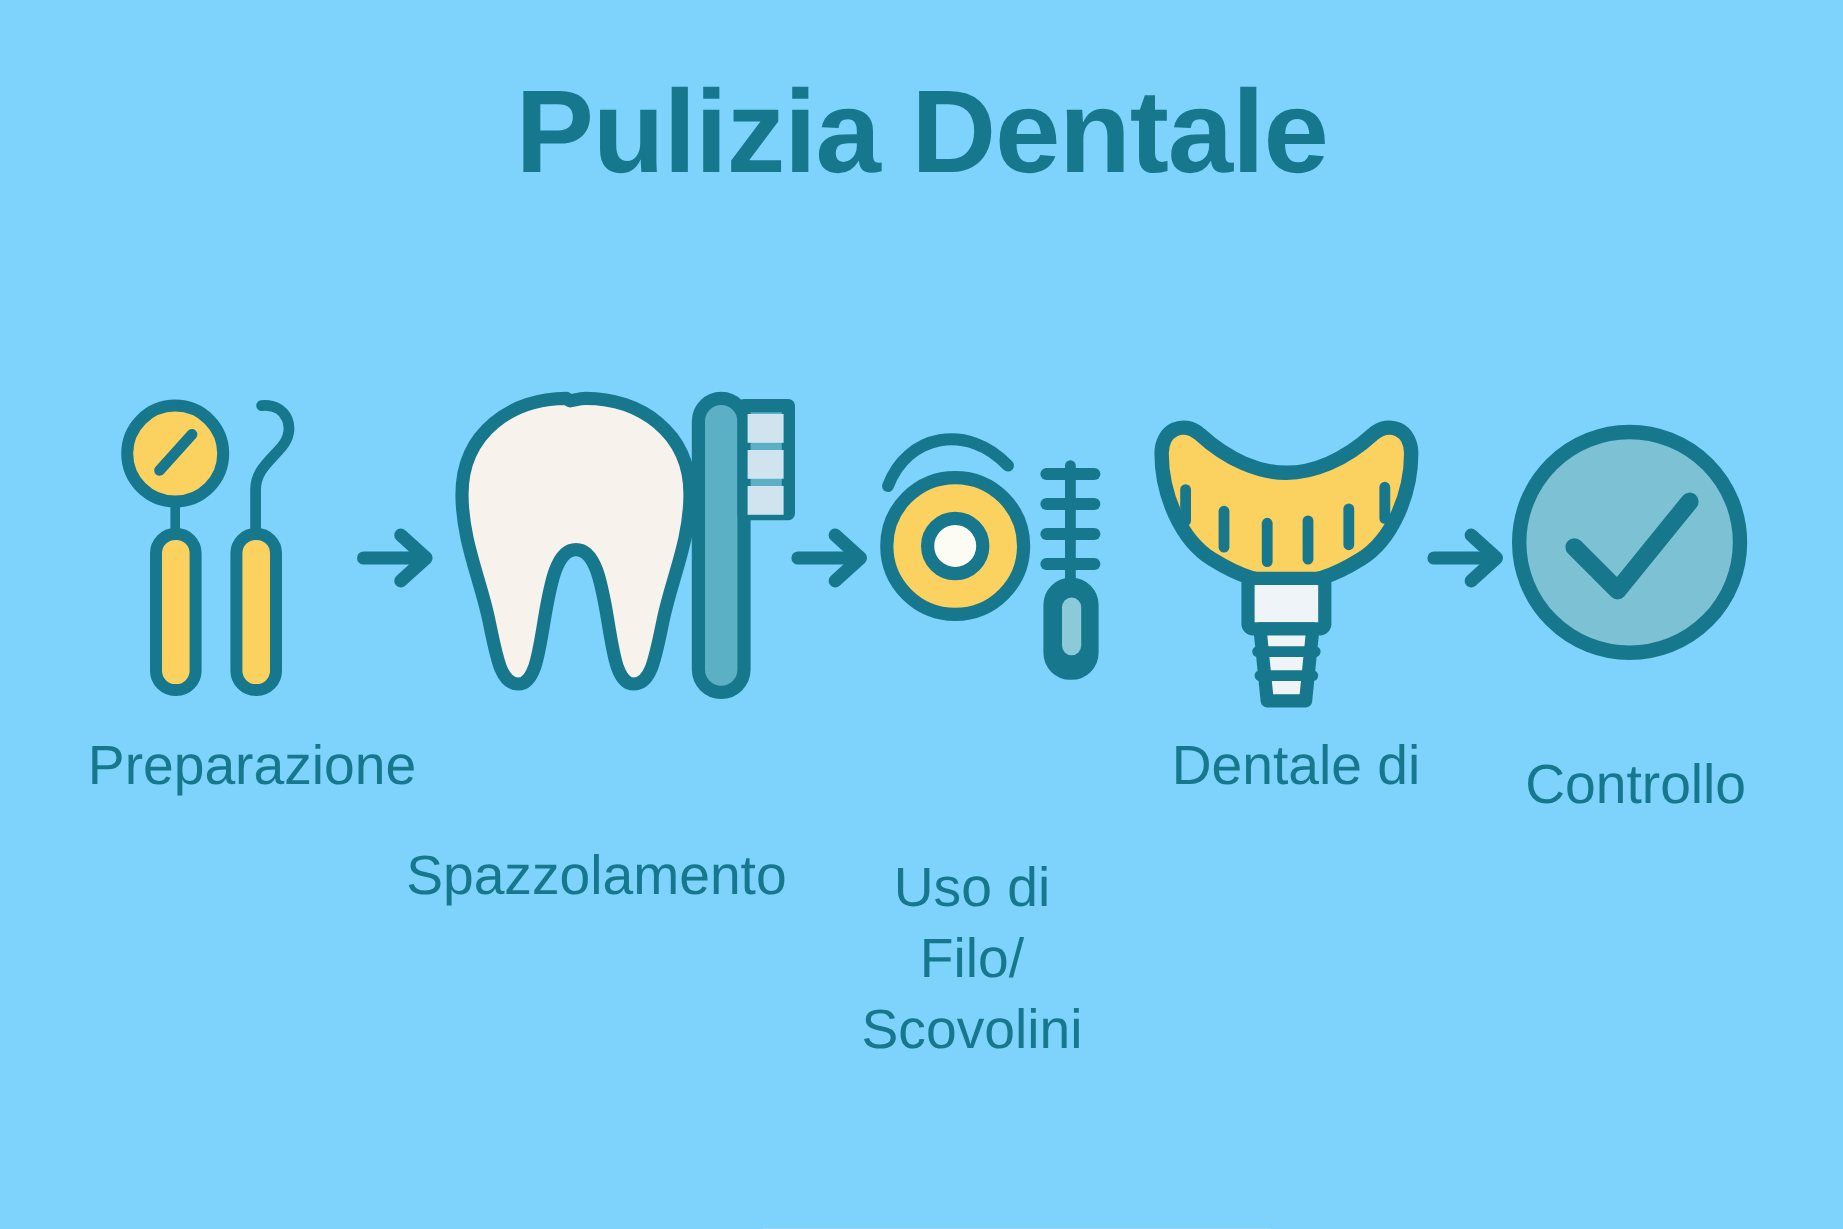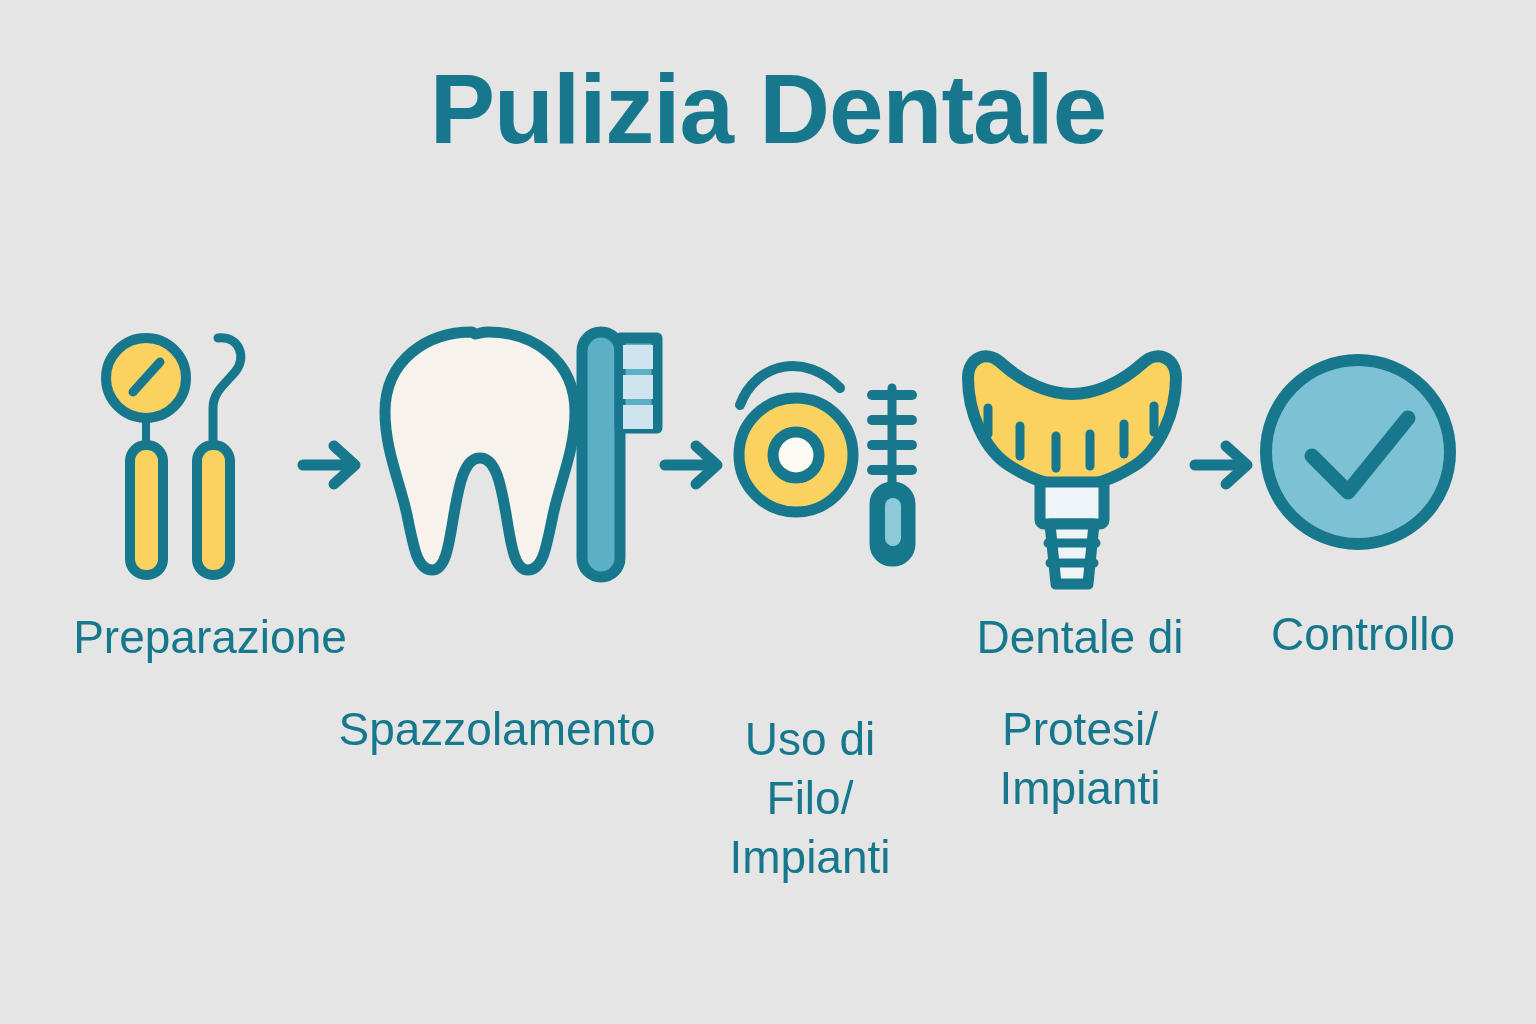--- a/index.html
+++ b/index.html
@@ -11,21 +11,21 @@
     height: 1024px;
     background: #fdfcf4;
     font-family: "Liberation Sans", sans-serif;
     overflow: hidden;
     position: relative;
   }
 
   #infographic {
     position: absolute;
     inset: 0;
-    background: #e5e5e5;
+    background: #7dd3fc;
   }
 
   #title {
     position: absolute;
     top: 58px;
     left: 0;
     width: 1536px;
     text-align: center;
     font-size: 98px;
     font-weight: 700;
@@ -93,21 +93,21 @@
     top: 8px;
     width: 240px;
   }
   .lbl-protesi-rest {
     left: 960px;
     top: 100px;
     width: 240px;
   }
   .lbl-controllo {
     left: 1228px;
-    top: 5px;
+    top: 24px;
     width: 270px;
   }
 </style>
 </head>
 <body>
 
 <div id="infographic">
 
   <div id="title">Pulizia Dentale</div>
 
@@ -222,24 +222,22 @@
   </div>
 
   <div id="labels-layer">
 
     <div class="step-label lbl-preparazione">Preparazione</div>
 
     <div class="step-label lbl-spazzolamento">Spazzolamento</div>
 
     <div class="step-label lbl-filo">Uso di
 Filo/
-Impianti</div>
+Scovolini</div>
 
     <div class="step-label lbl-protesi-top">Dentale di</div>
 
-    <div class="step-label lbl-protesi-rest">Protesi/
-Impianti</div>
 
     <div class="step-label lbl-controllo">Controllo</div>
 
   </div>
 
 </div>
 
 </body></html>

